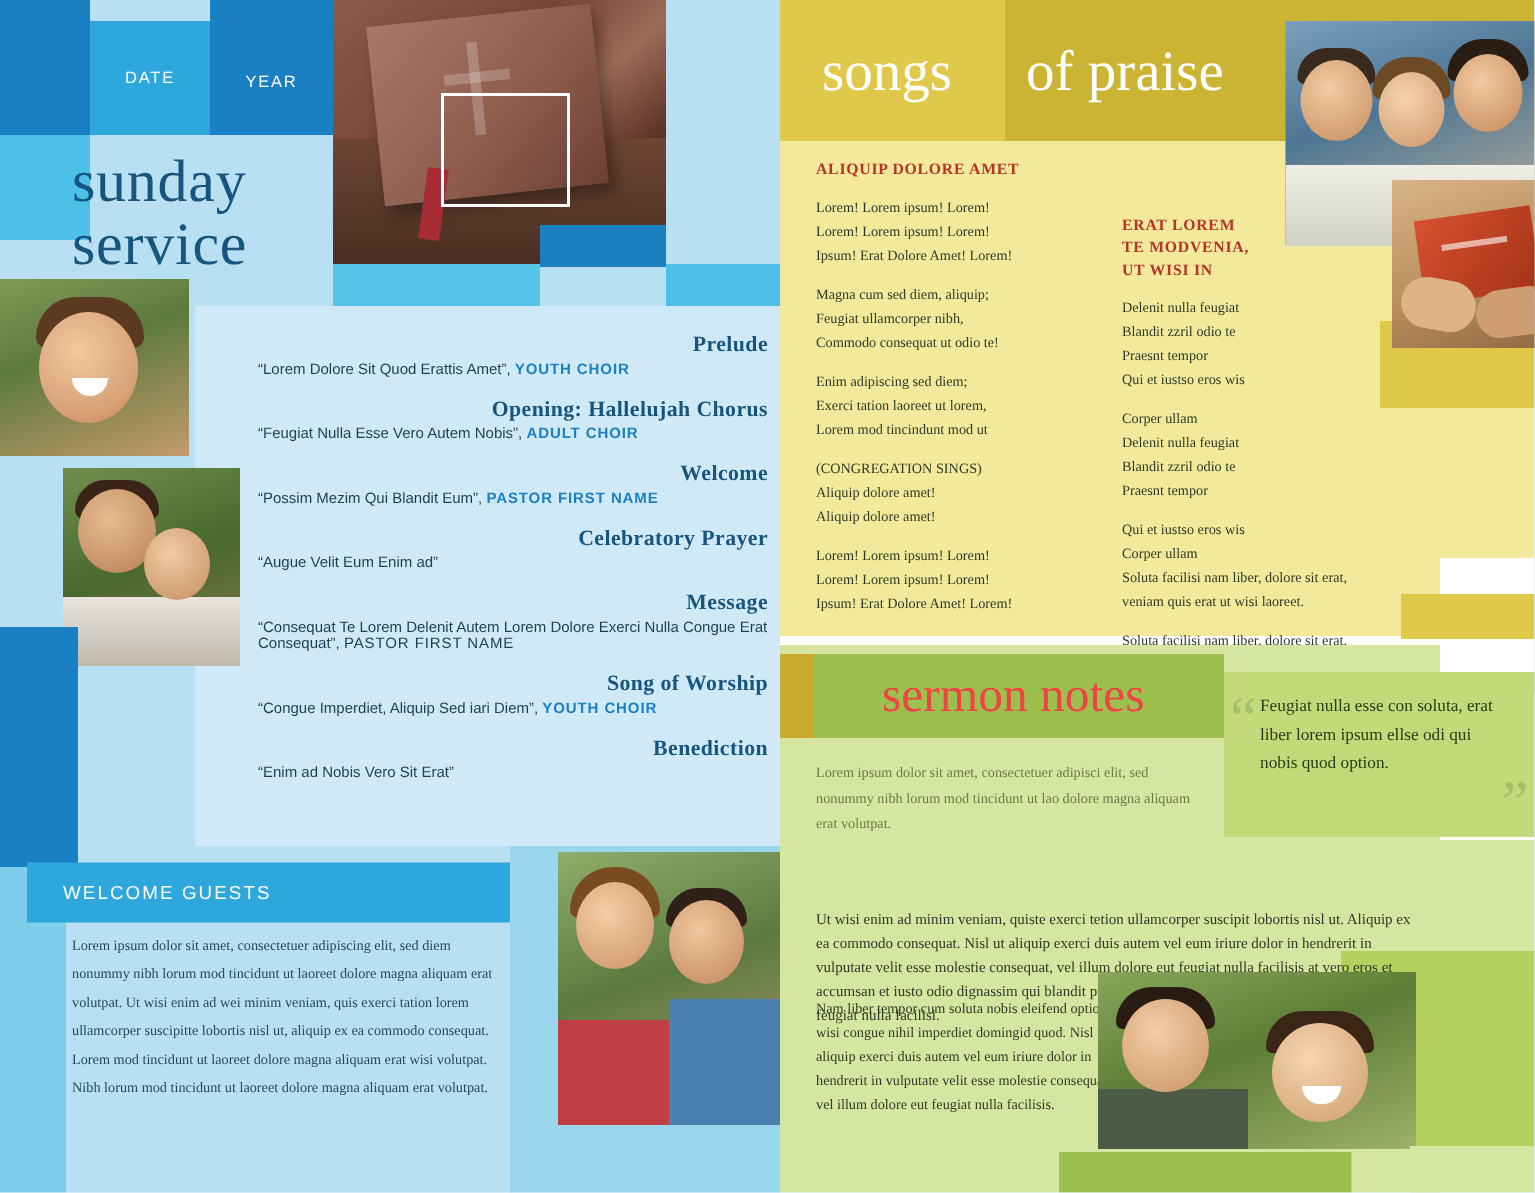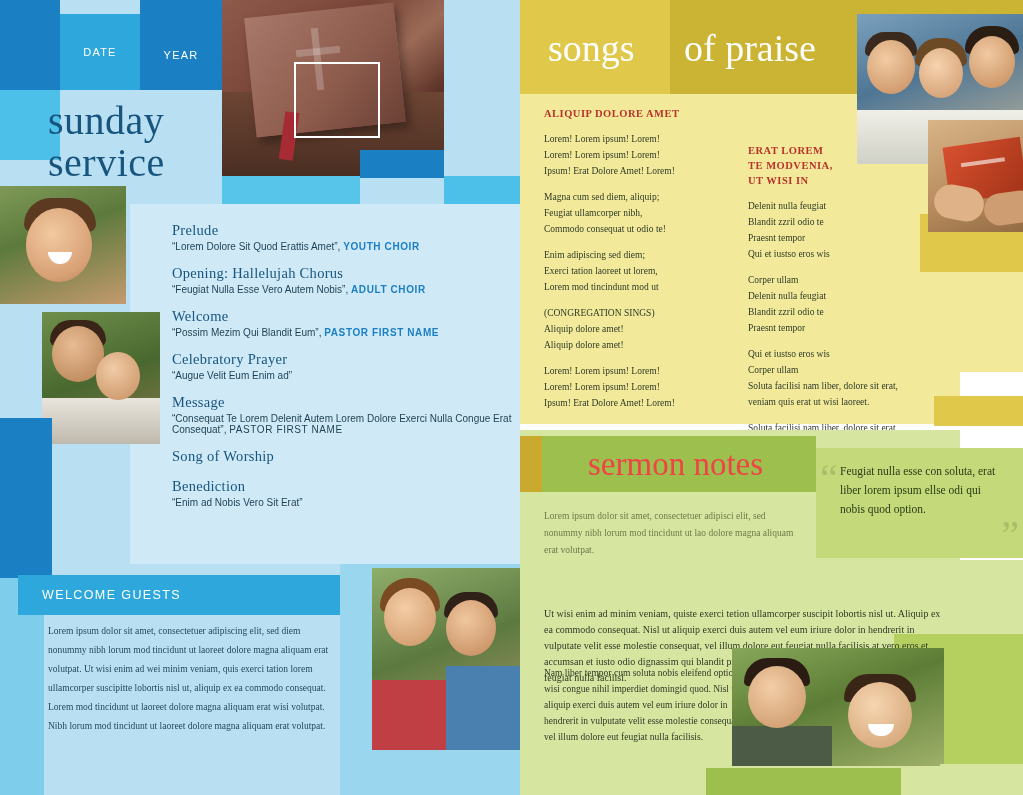--- a/index.html
+++ b/index.html
@@ -122,21 +122,21 @@
     background: linear-gradient(180deg,#e9e5dc,#bfb9ad);
   }
 
   
   #program-panel {
     position: absolute; left: 130px; top: 204px; width: 390px; height: 360px;
     background: #cfe9f7;
   }
   #program-list { position: absolute; left: 172px; top: 222px; width: 340px; }
   .prog-item { margin-bottom: 13px; }
-  .prog-title { color: #17557f; font-size: 14.5px; font-weight: normal; letter-spacing: .3px; }
+  .prog-title { color: #17557f; font-size: 14.5px; font-weight: bold; letter-spacing: .3px; text-align: right; }
   .prog-sub { font-size: 10px; color: #1d3f52; margin-top: 2px; }
   .prog-sub .who { color: #1b7fc4; font-weight: bold; letter-spacing: .6px; }
   .prog-sub .who-plain { color: #1d3f52; letter-spacing: .6px; }
 
   
   #blk-dark-5 { left: 0; top: 418px; width: 52px; height: 160px; background: #1b7fc4; }
   #welcome-bar {
     position: absolute; left: 18px; top: 575px; width: 322px; height: 40px;
     background: #2ea8dc; display: flex; align-items: center;
   }
@@ -373,20 +373,24 @@
     </div>
     <div class="prog-item">
       <div class="prog-title serif">Message</div>
       <div class="prog-sub">
         <span>“Consequat Te Lorem Delenit Autem Lorem Dolore Exerci Nulla Congue Erat Consequat”,</span>
         <span class="who-plain">PASTOR FIRST NAME</span>
       </div>
     </div>
     <div class="prog-item">
       <div class="prog-title serif">Song of Worship</div>
+      <div class="prog-sub">
+        <span>“Congue Imperdiet, Aliquip Sed iari Diem”,</span>
+        <span class="who">YOUTH CHOIR</span>
+      </div>
     </div>
     <div class="prog-item">
       <div class="prog-title serif">Benediction</div>
       <div class="prog-sub">
         <span>“Enim ad Nobis Vero Sit Erat”</span>
       </div>
     </div>
   </div>
 
   <div class="blk" id="blk-dark-5"></div>

